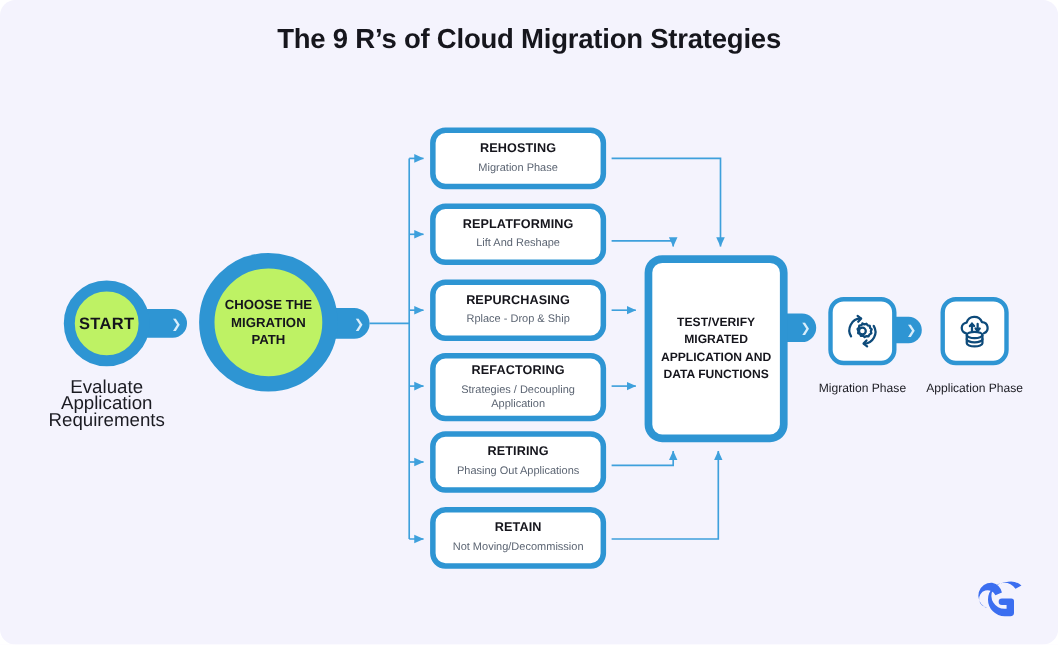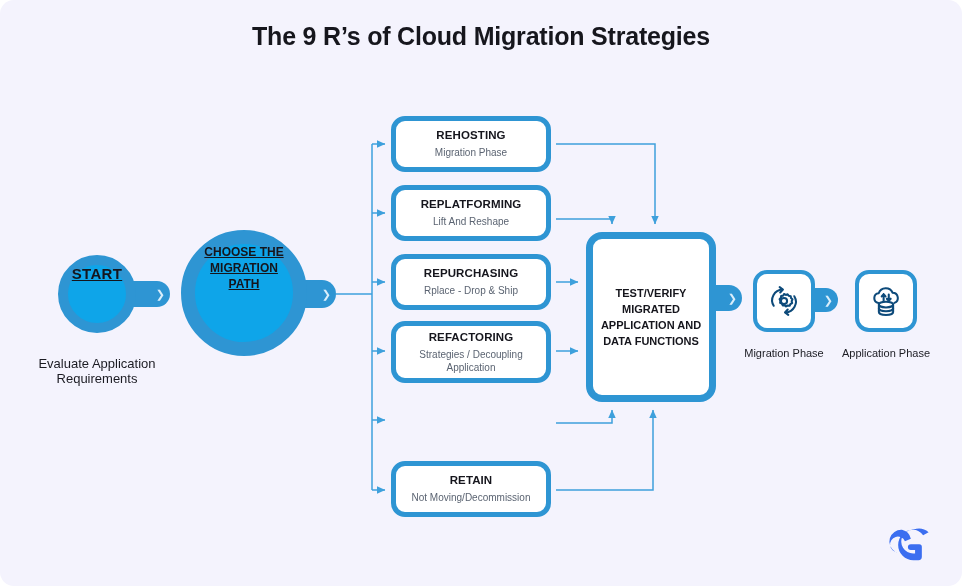--- a/index.html
+++ b/index.html
@@ -37,52 +37,50 @@
     font-size: 25px;
     font-weight: bold;
     letter-spacing: -0.2px;
     color: #16161d;
   }
 
   
   .circle-node {
     position: absolute;
     border-radius: 50%;
-    background: #0ea5e9;
-    box-sizing: border-box;
-    display: flex;
-    align-items: flex-start;
+    background: #bef264;
+    box-sizing: border-box;
+    display: flex;
+    align-items: center;
     justify-content: center;
     text-align: center;
     color: #15151c;
     font-weight: bold;
     z-index: 4;
-    text-decoration: underline;
   }
   #start-circle {
     left: 58px; top: 255px;
     width: 78px; height: 78px;
     border: 10px solid #2e95d3;
     font-size: 15px;
     letter-spacing: 0.3px;
   }
   #choose-circle {
     left: 181px; top: 230px;
     width: 126px; height: 126px;
     border: 14px solid #2e95d3;
     font-size: 12px;
     line-height: 16px;
   }
   .circle-caption {
     position: absolute;
     text-align: center;
-    font-size: 13px;
+    font-size: 17px;
     line-height: 15px;
     color: #1b1b22;
-    margin-top: 12px;
   }
   #start-caption { left: 22px; top: 344px; width: 150px; }
 
   
   .tab {
     position: absolute;
     background: #2e95d3;
     display: flex;
     align-items: center;
     justify-content: flex-end;
@@ -269,20 +267,24 @@
   <div class="strategy-box" style="top:185px;height:56px">
     <div class="strategy-title">REPLATFORMING</div>
     <div class="strategy-sub">Lift And Reshape</div>
   </div>
 
   <div class="strategy-box" style="top:321px;height:62px">
     <div class="strategy-title">REFACTORING</div>
     <div class="strategy-sub">Strategies / Decoupling Application</div>
   </div>
 
+  <div class="strategy-box" style="top:392px;height:56px">
+    <div class="strategy-title">RETIRING</div>
+    <div class="strategy-sub">Phasing Out Applications</div>
+  </div>
 
   <div class="strategy-box" style="top:461px;height:56px">
     <div class="strategy-title">RETAIN</div>
     <div class="strategy-sub">Not Moving/Decommission</div>
   </div>
 
   <div id="tab-center" class="tab">
     <span class="chev">❯</span>
   </div>
   <div id="center-box">

